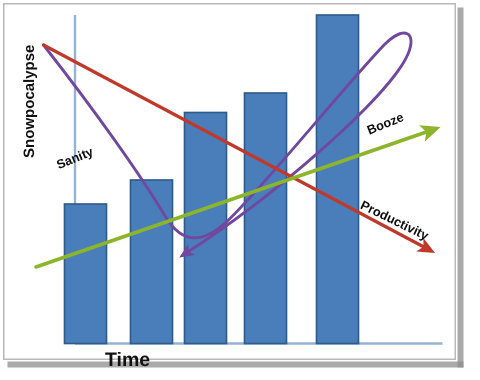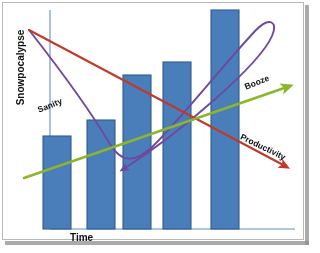--- a/index.html
+++ b/index.html
@@ -64,21 +64,21 @@
   #y-axis-title {
     font-size: 10px;
     left: -30px;
     top: 62px;
     width: 100px;
     text-align: center;
     transform: rotate(-90deg);
     transform-origin: center center;
   }
   #x-axis-title {
-    font-size: 10px;
+    font-size: 13px;
     left: 70px;
     top: 232px;
   }
   .curve-label {
     position: absolute;
     font-weight: bold;
     color: #0d0d0d;
     white-space: nowrap;
     font-size: 8.5px;
   }

